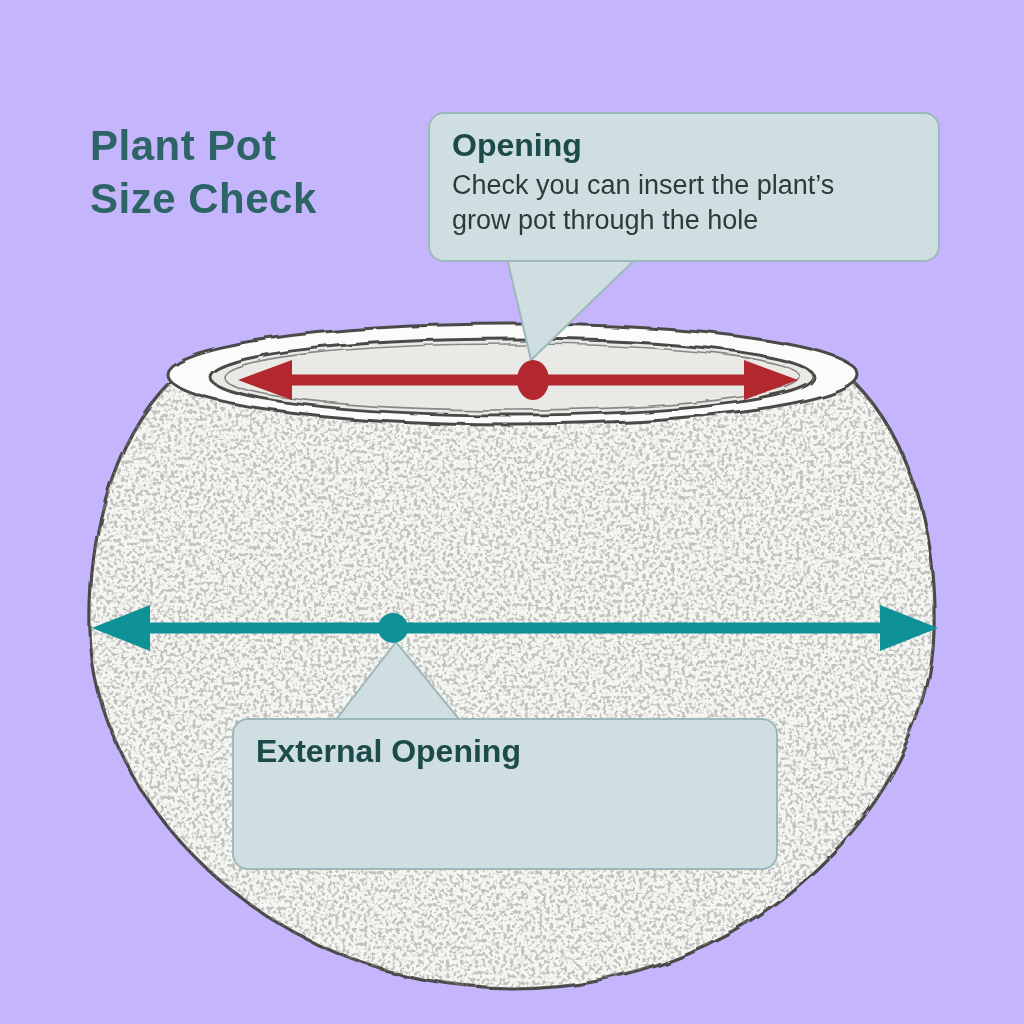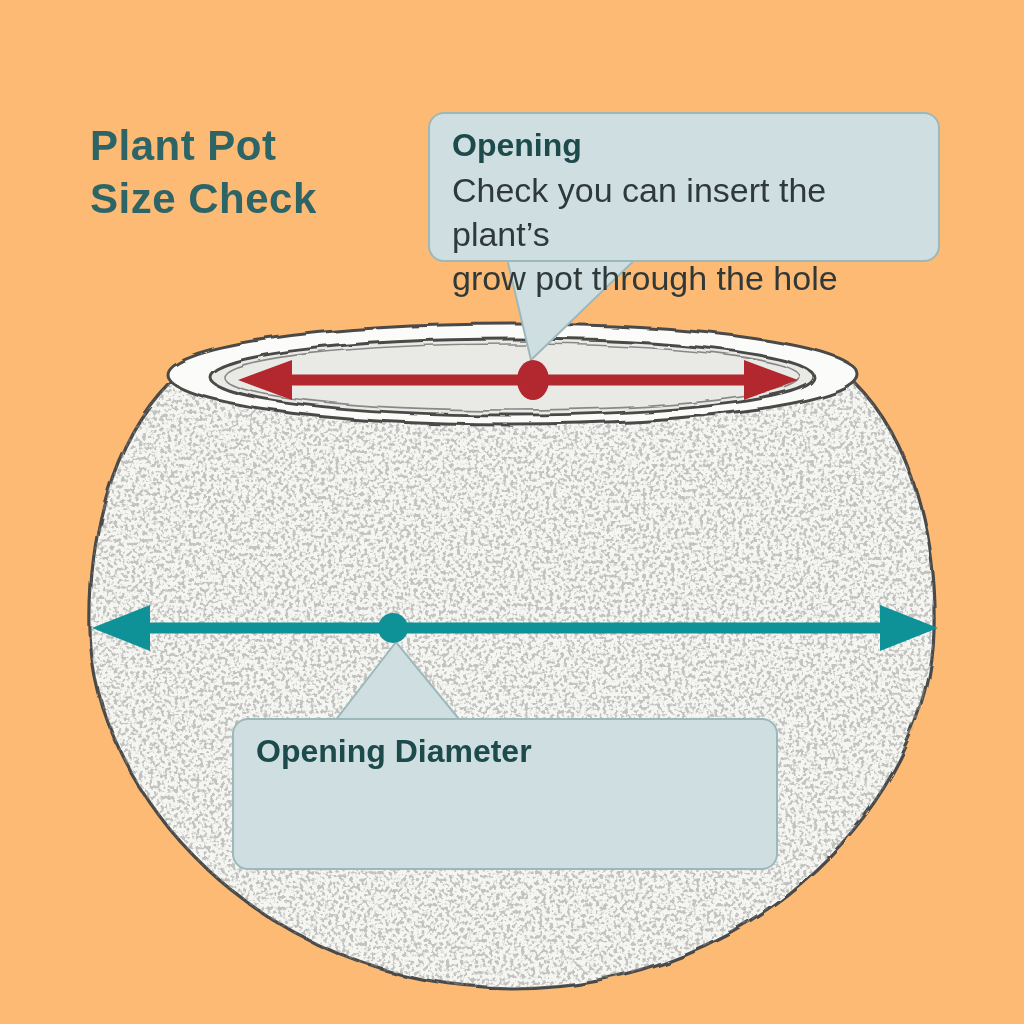--- a/index.html
+++ b/index.html
@@ -1,20 +1,20 @@
 <!DOCTYPE html>
 <html style="--title-color: #2d6466; --heading-color: #1d4a4b; --body-color: #30393a; --callout-bg: #cfdfe1; --callout-border: #9db8bb; --red-arrow: #b2282e; --teal-arrow: #0f9198; --pot-line: #4a4a48;"><head>
 <meta charset="utf-8">
 <style>
   html, body { margin: 0; padding: 0; background: #ffffff; }
   .canvas {
     position: relative;
     width: 1024px;
     height: 1024px;
-    background: #fdba74;
+    background: #c4b5fd;
     overflow: hidden;
     font-family: "Liberation Sans", sans-serif;
   }
   .layer-svg {
     position: absolute;
     inset: 0;
     width: 1024px;
     height: 1024px;
   }
   .page-title {
@@ -49,21 +49,21 @@
     height: 152px;
   }
   .callout-heading {
     font-size: 32px;
     font-weight: bold;
     color: var(--heading-color, #1d4a4b);
     margin: 0 0 4px 0;
     line-height: 1.15;
   }
   .callout-body {
-    font-size: 34px;
+    font-size: 27px;
     color: var(--body-color, #30393a);
     line-height: 1.3;
     white-space: pre-line;
   }
   
   .pot-body { fill: #f5f5f2; stroke: var(--pot-line, #4a4a48); stroke-width: 3.2; }
   .pot-rim-outer { fill: #fbfbf9; stroke: var(--pot-line, #4a4a48); stroke-width: 3; }
   .pot-rim-inner { fill: #e9eae6; stroke: var(--pot-line, #4a4a48); stroke-width: 3; }
   .pot-rim-inner2 { fill: none; stroke: var(--pot-line, #4a4a48); stroke-width: 1.6; opacity: .6; }
   .tail { fill: var(--callout-bg, #cfdfe1); stroke: var(--callout-border, #9db8bb); stroke-width: 2; }
@@ -132,16 +132,16 @@
   <div class="page-title">Plant Pot
 Size Check</div>
 
   <div class="callout callout-opening">
     <div class="callout-heading">Opening</div>
     <div class="callout-body">Check you can insert the plant’s
 grow pot through the hole</div>
   </div>
 
   <div class="callout callout-external">
-    <div class="callout-heading">Opening Diameter</div>
+    <div class="callout-heading">External Opening</div>
   </div>
 
 </div>
 
 </body></html>

